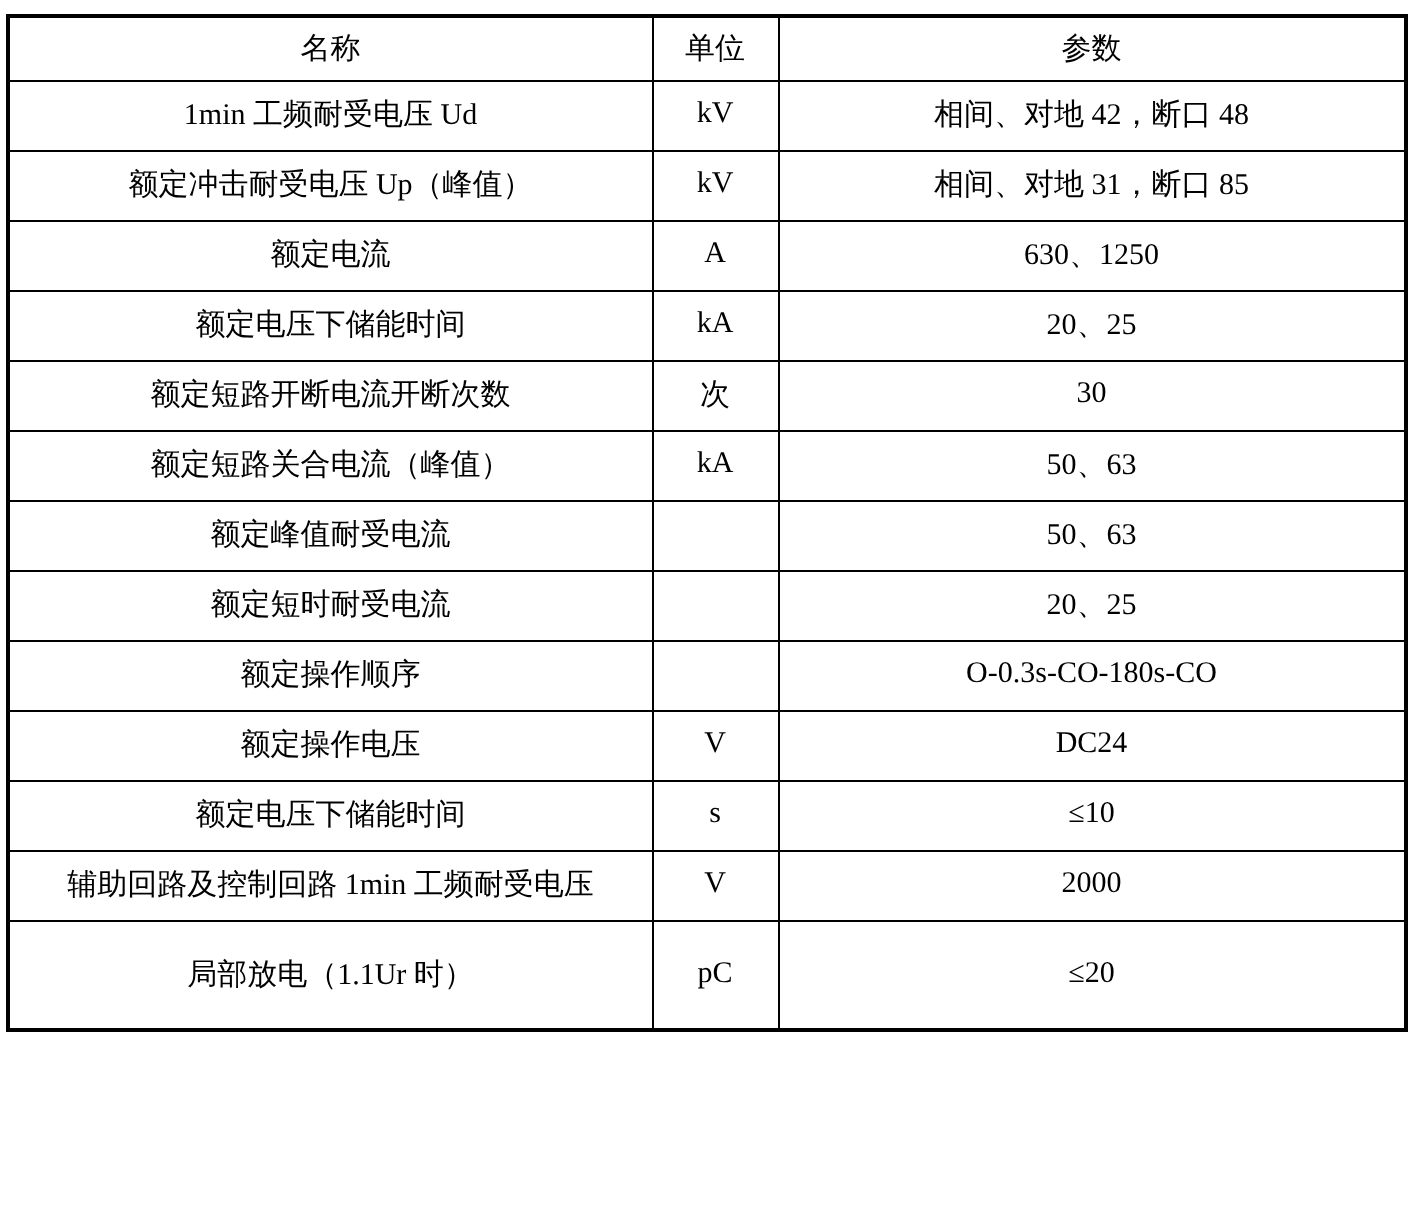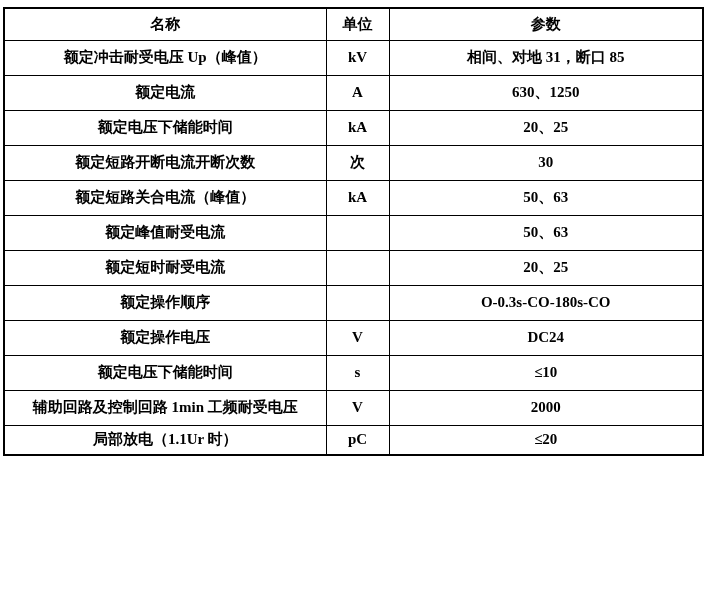--- a/index.html
+++ b/index.html
@@ -20,50 +20,55 @@
     width: 699px;
     margin: 7px 0 0 3px;
     border: 2px solid #000000;
   }
   .spec-table th,
   .spec-table td {
     border: 1px solid #000000;
     text-align: center;
     vertical-align: middle;
     font-size: 15px;
-    font-weight: bold;
+    font-weight: normal;
     padding: 0 2px;
     overflow: hidden;
     white-space: nowrap;
   }
   .col-name  { width: 322px; }
   .col-unit  { width: 63px;  }
   .col-value { width: 314px; }
   .spec-table thead tr { height: 32px; }
   .spec-table tbody tr { height: 35px; }
-  .spec-table tbody tr:last-child { height: 30px; }
+  .spec-table tbody tr:last-child { height: 55px; }
 </style>
 </head>
 <body>
 
 <table class="spec-table">
   <colgroup>
     <col class="col-name">
     <col class="col-unit">
     <col class="col-value">
   </colgroup>
   <thead>
     <tr>
       <th>名称</th>
       <th>单位</th>
       <th>参数</th>
     </tr>
   </thead>
   <tbody>
 
+  <tr>
+    <td>1min 工频耐受电压 Ud</td>
+    <td>kV</td>
+    <td>相间、对地 42，断口 48</td>
+  </tr>
 
   <tr>
     <td>额定冲击耐受电压 Up（峰值）</td>
     <td>kV</td>
     <td>相间、对地 31，断口 85</td>
   </tr>
 
   <tr>
     <td>额定电流</td>
     <td>A</td>

